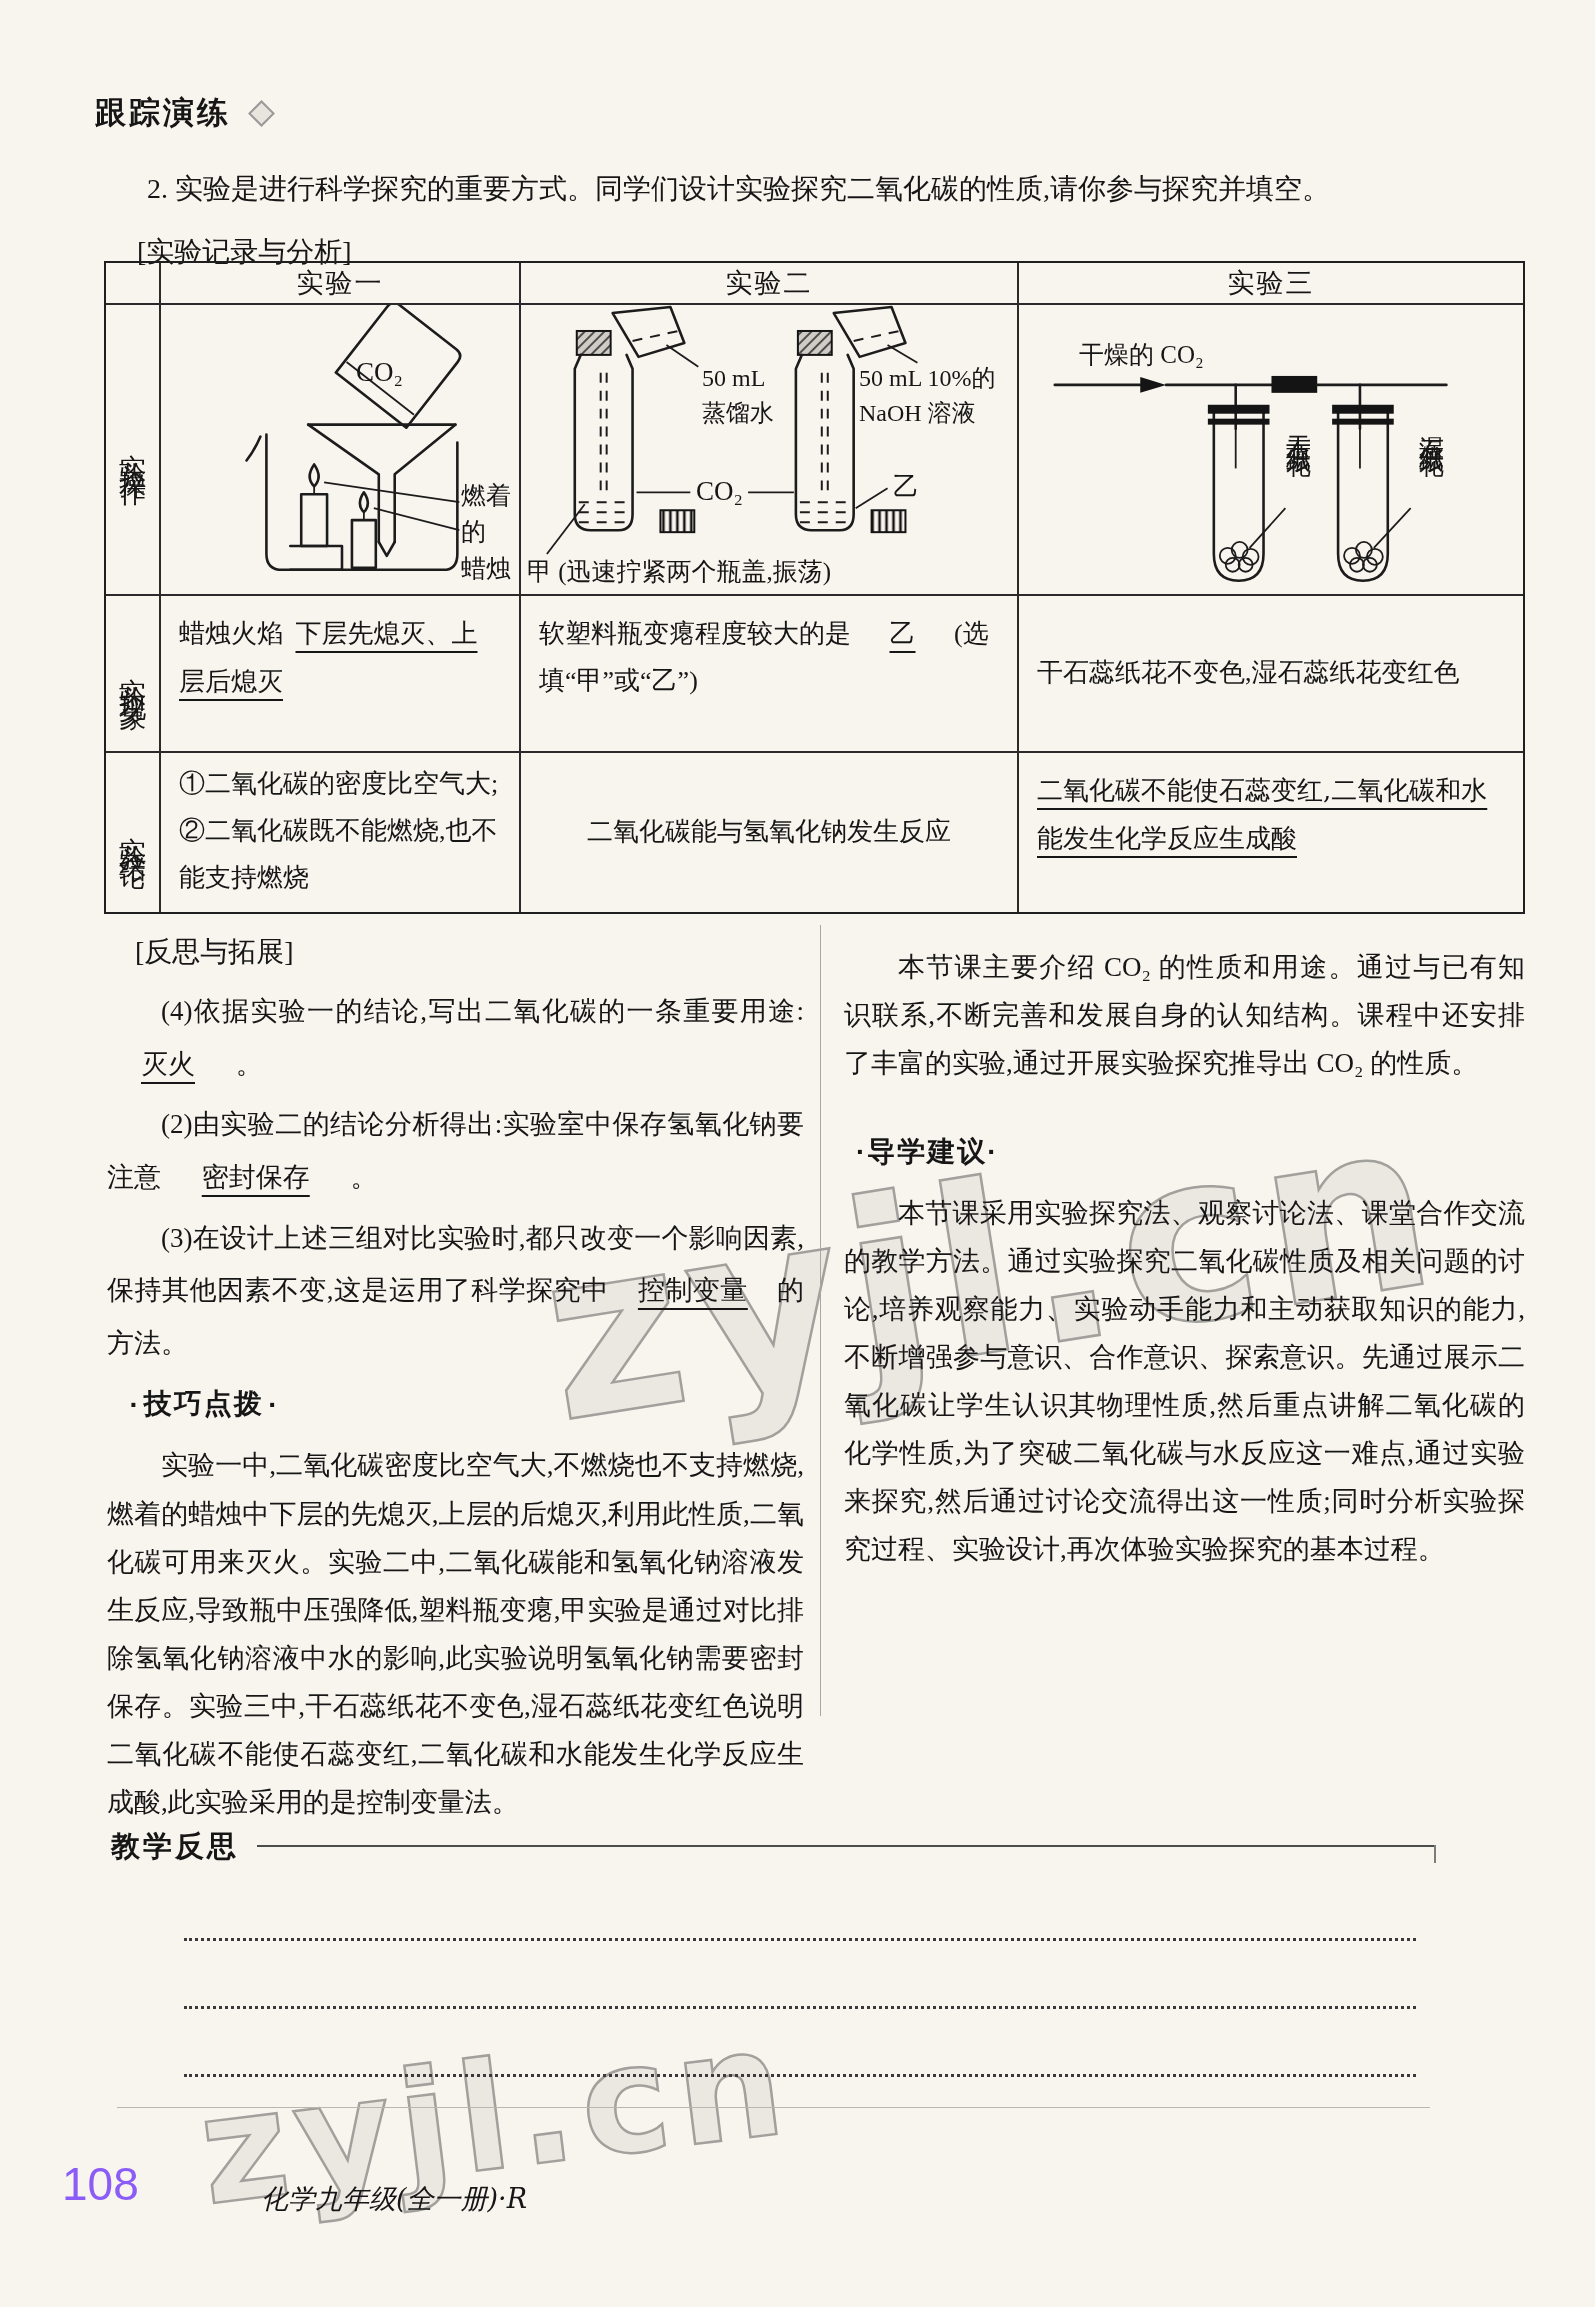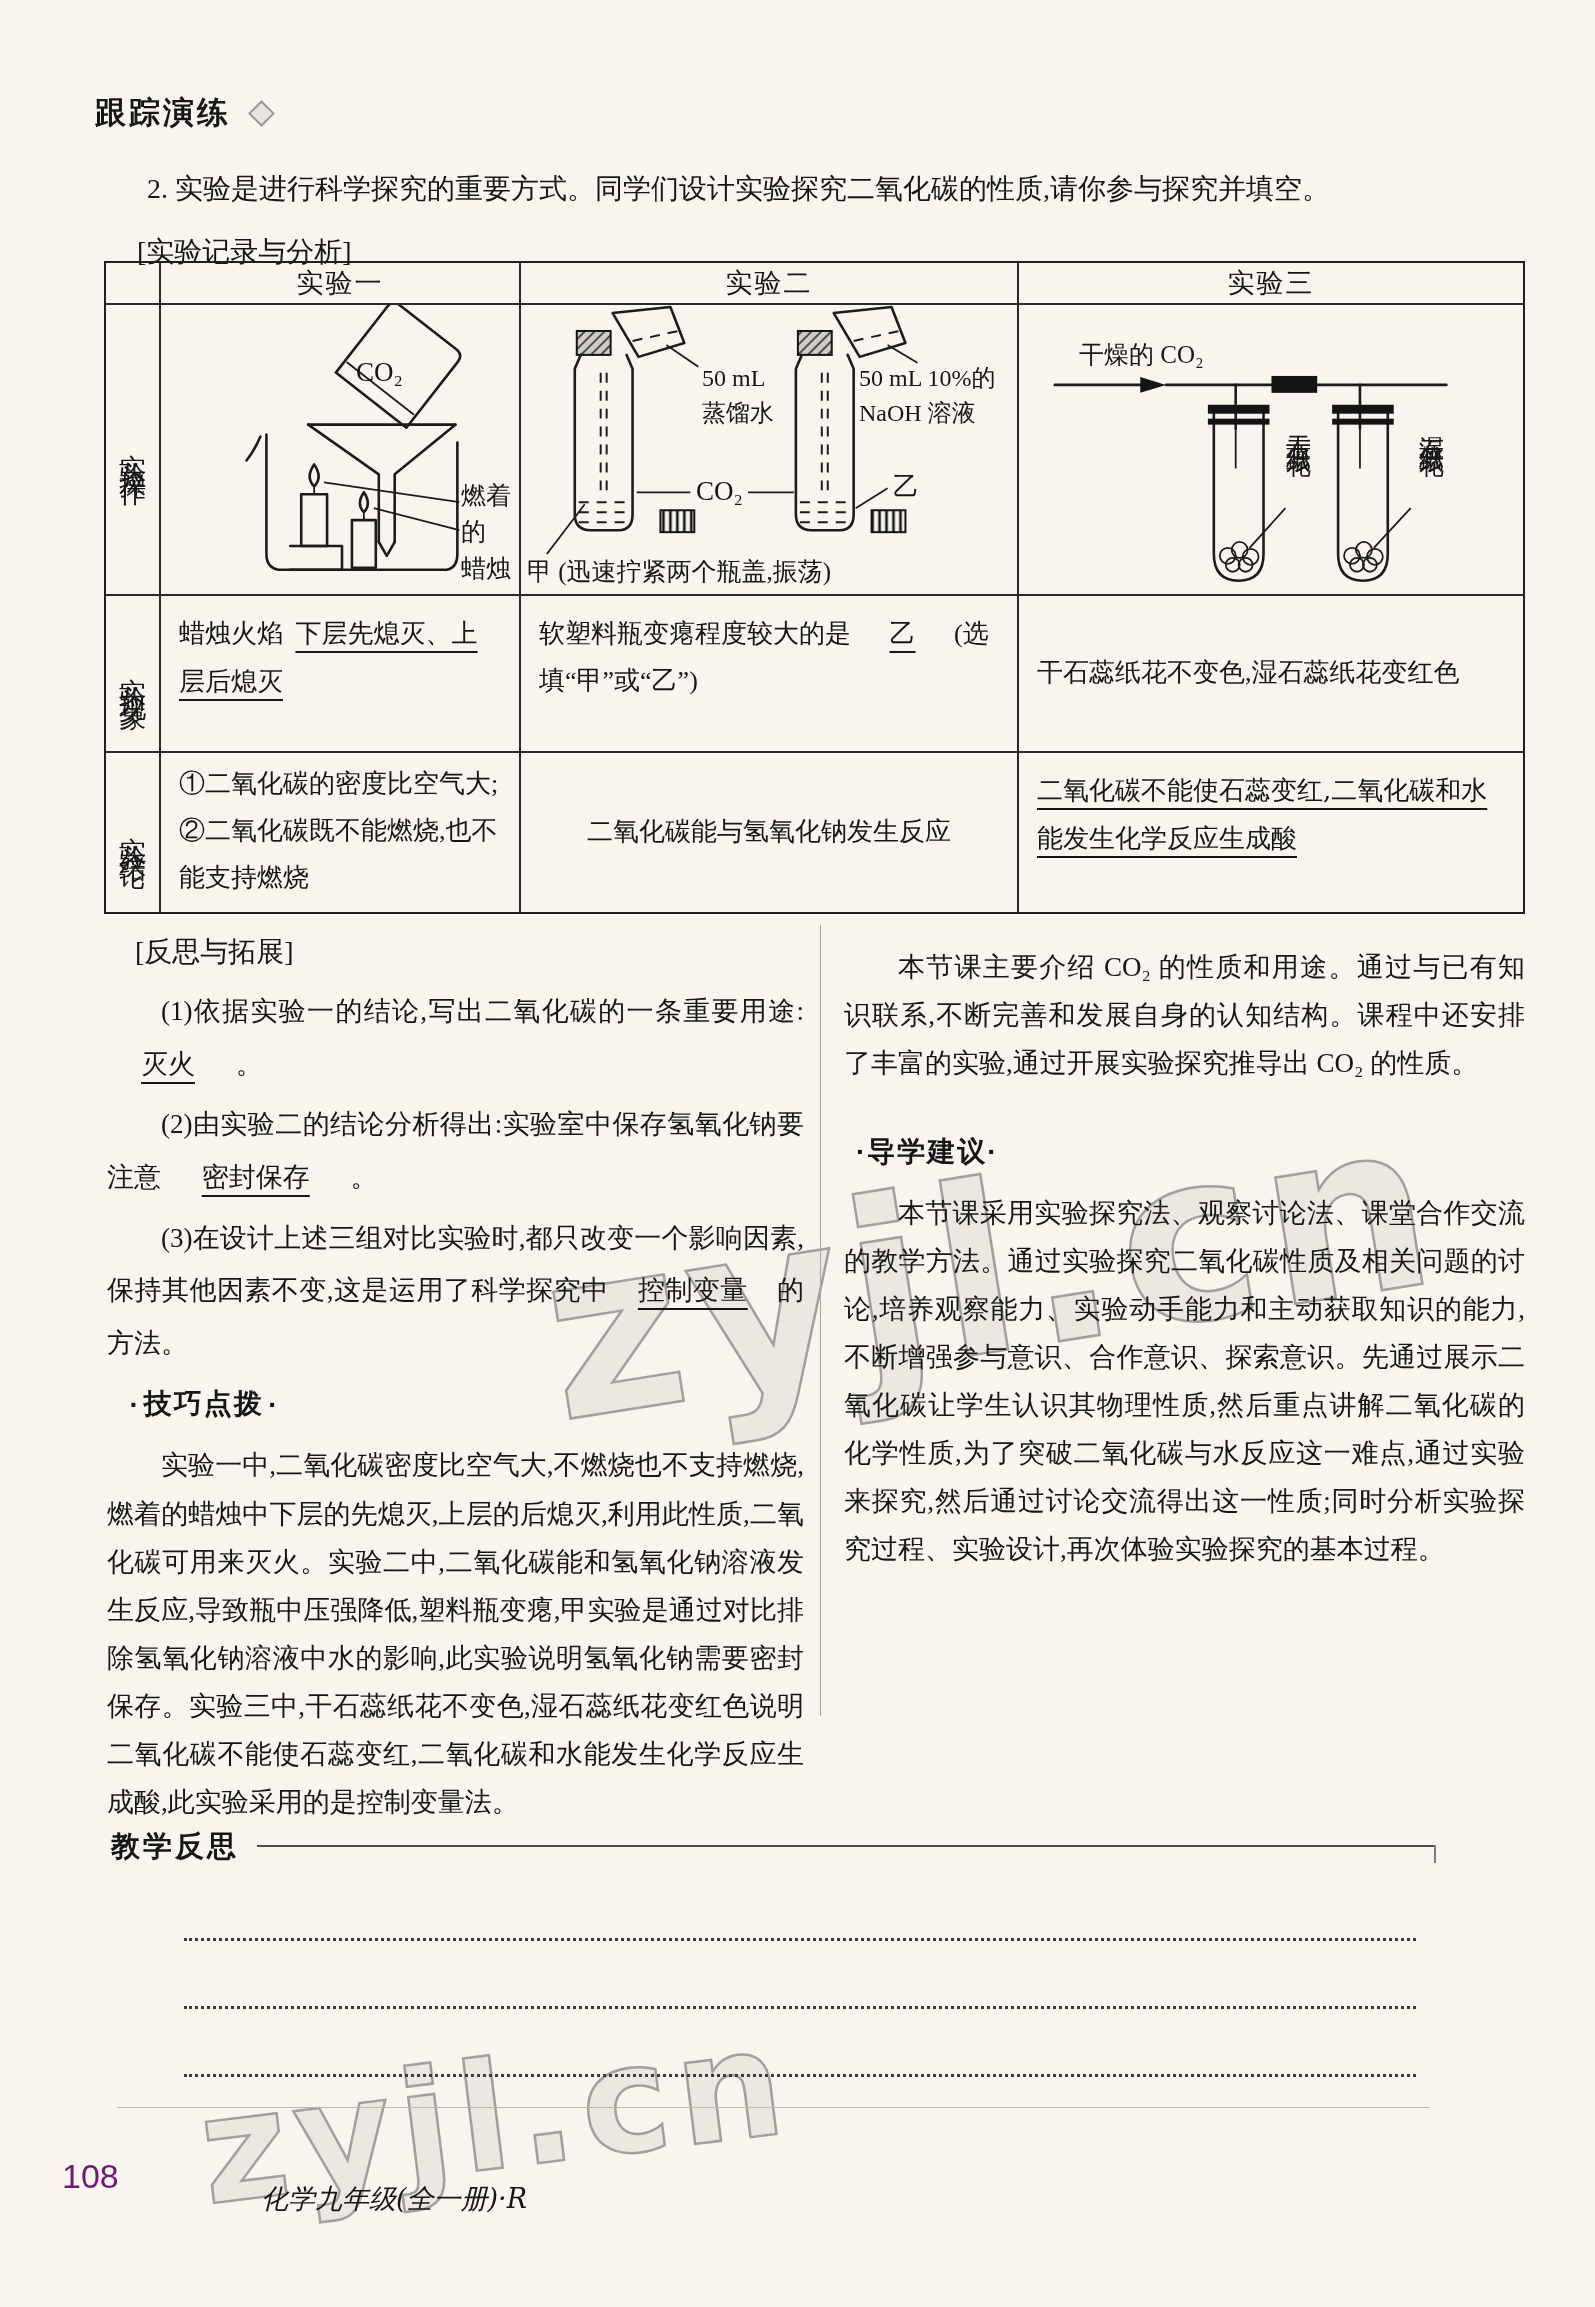--- a/index.html
+++ b/index.html
@@ -44,21 +44,21 @@
   
   .teach-label{font-family:"Liberation Sans",sans-serif;font-weight:bold;font-size:29px;letter-spacing:3px;}
   .rule{border-top:2px solid #4c4c4c;}
   .rule-hook{border-left:2px solid #7c7c7c;height:18px;width:0;}
   .dotline{border-top:3px dotted #3a3a3a;}
   .faintline{border-top:1.5px solid #b9b6b0;}
   
   .wm{position:absolute;font-family:"DejaVu Sans",sans-serif;font-weight:bold;
       color:rgba(0,0,0,0.05);-webkit-text-stroke:2.5px #a2a09c;letter-spacing:8px;z-index:0;}
   .content{position:relative;z-index:1;}
-  .pagenum{font-family:"Liberation Sans",sans-serif;font-size:34px;color:#701a75;}
+  .pagenum{font-family:"Liberation Sans",sans-serif;font-size:46px;color:#8b5cf6;}
   .bookfoot{font-family:"DejaVu Serif",serif;font-style:italic;font-size:27px;}
 </style>
 </head>
 <body>
 
 <div class="page">
 
   <div class="wm" style="left:542px;top:1134px;font-size:234px;transform:rotate(-9deg);">zyjl.cn</div>
   <div class="wm" style="left:199px;top:2030px;font-size:149px;transform:rotate(-7deg);">zyjl.cn</div>
 
@@ -223,21 +223,21 @@
 ②二氧化碳既不能燃烧,也不能支持燃烧</div>
       <div class="cell ccell lastrow" style="justify-content:center;">二氧化碳能与氢氧化钠发生反应</div>
       <div class="cell tcell lastrow lastcol">
         <span class="blank hand" style="display:inline;">二氧化碳不能使石蕊变红,二氧化碳和水能发生化学反应生成酸</span>
       </div>
     </div>
 
     <div class="abs" style="left:107px;top:917px;width:697px;">
       <div class="bracket-label" style="margin-left:28px;">[反思与拓展]</div>
       <p class="qtext indent" style="margin:14px 0 0 0;">
-        <span>(1)依据实验一的结论,写出二氧化碳的一条重要用途:</span>
+        <span>(4)依据实验一的结论,写出二氧化碳的一条重要用途:</span>
         <span class="blank hand" style="padding:0 34px;">灭火</span>
         <span>。</span>
       </p>
       <p class="qtext indent" style="margin:8px 0 0 0;">
         <span>(2)由实验二的结论分析得出:实验室中保存氢氧化钠要注意</span>
         <span class="blank hand" style="padding:0 34px;">密封保存</span>
         <span>。</span>
       </p>
       <p class="qtext indent" style="margin:8px 0 0 0;">
         <span>(3)在设计上述三组对比实验时,都只改变一个影响因素,保持其他因素不变,这是运用了科学探究中</span>

